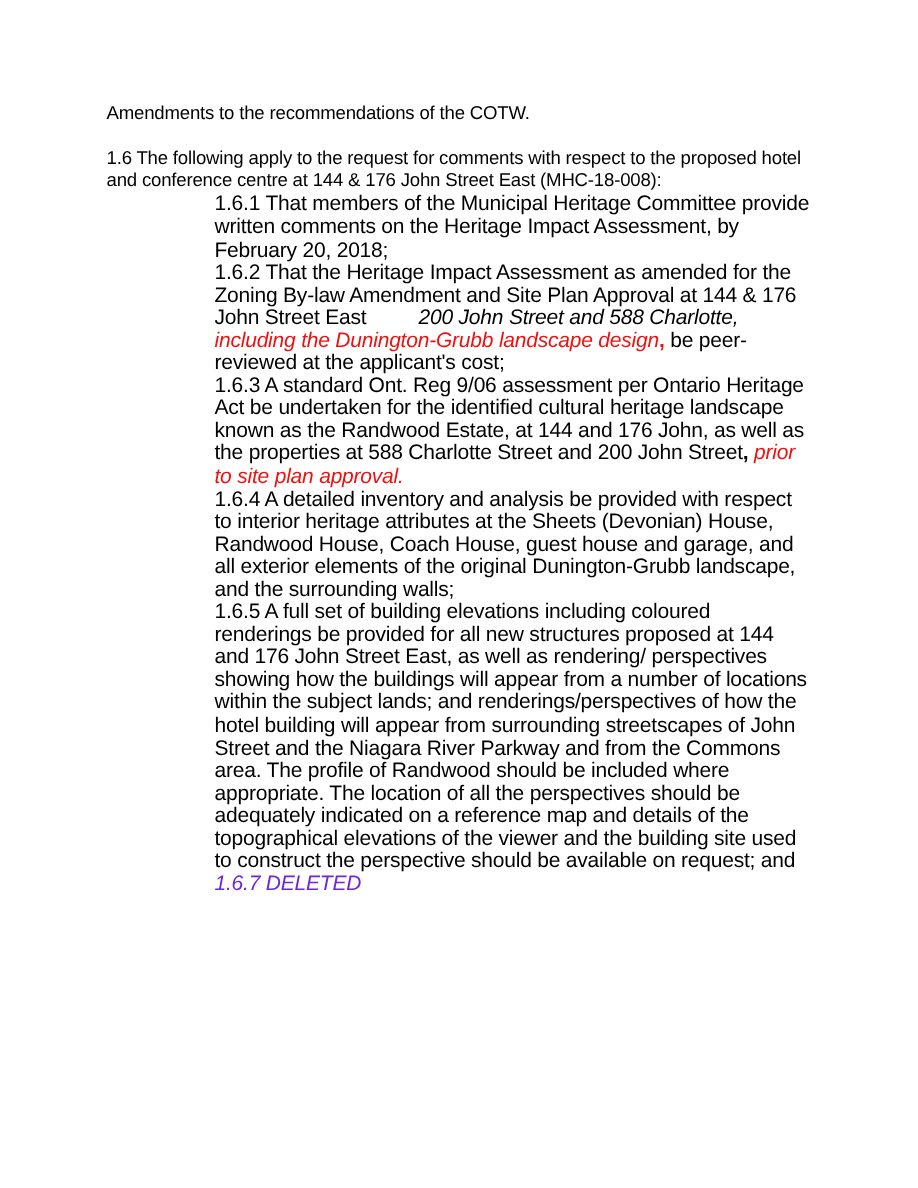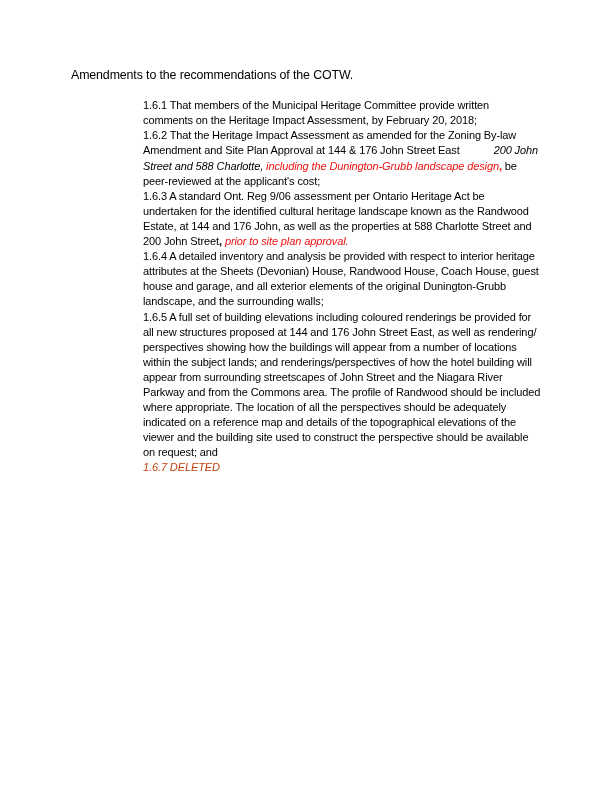--- a/index.html
+++ b/index.html
@@ -38,21 +38,21 @@
     margin-bottom: 15.1px;
   }
   .para-lead {
     margin-bottom: 0;
   }
   .indent-block {
     margin-left: 72px;
     width: 398px;
   }
   .clause {
-    font-size: 11px;
+    font-size: 14px;
     line-height: 15.1px;
     margin: 0;
     text-align: left;
     letter-spacing: -0.01em;
   }
   .ital {
     font-style: italic;
     margin-left: 31px;
   }
   .red-ital {
@@ -68,31 +68,32 @@
   }
 </style>
 </head>
 <body>
 
 <div class="page">
   <div class="doc-body">
 
     <p class="para para-title">Amendments to the recommendations of the COTW.</p>
 
+    <p class="para para-lead">1.6 The following apply to the request for comments with respect to the proposed hotel and conference centre at 144 &amp; 176 John Street East (MHC-18-008):</p>
 
     <div class="indent-block">
 
       <p class="clause">1.6.1 That members of the Municipal Heritage Committee provide written comments on the Heritage Impact Assessment, by February 20, 2018;</p>
 
       <p class="clause"><span>1.6.2 That the Heritage Impact Assessment as amended for the Zoning By-law Amendment and Site Plan Approval at 144 &amp; 176 John Street East </span><span class="ital">200 John Street and 588 Charlotte,</span><span class="red-ital" style="color: rgb(238, 17, 17);"> including the Dunington-Grubb landscape design</span><span class="red-bold-comma" style="color: rgb(238, 17, 17);">,</span><span> be peer-reviewed at the applicant's cost;</span></p>
 
       <p class="clause"><span>1.6.3 A standard Ont. Reg 9/06 assessment per Ontario Heritage Act be undertaken for the identified cultural heritage landscape known as the Randwood Estate, at 144 and 176 John, as well as the properties at 588 Charlotte Street and 200 John Street</span><span class="bold-comma">,</span><span class="red-ital" style="color: rgb(238, 17, 17);"> prior to site plan approval.</span></p>
 
       <p class="clause">1.6.4 A detailed inventory and analysis be provided with respect to interior heritage attributes at the Sheets (Devonian) House, Randwood House, Coach House, guest house and garage, and all exterior elements of the original Dunington-Grubb landscape, and the surrounding walls;</p>
 
       <p class="clause">1.6.5 A full set of building elevations including coloured renderings be provided for all new structures proposed at 144 and 176 John Street East, as well as rendering/ perspectives showing how the buildings will appear from a number of locations within the subject lands; and renderings/perspectives of how the hotel building will appear from surrounding streetscapes of John Street and the Niagara River Parkway and from the Commons area. The profile of Randwood should be included where appropriate. The location of all the perspectives should be adequately indicated on a reference map and details of the topographical elevations of the viewer and the building site used to construct the perspective should be available on request; and</p>
 
 
-      <p class="clause red-ital" style="color: #c2410c;">1.6.7 DELETED</p>
+      <p class="clause red-ital" style="color: #6d28d9;">1.6.7 DELETED</p>
 
     </div>
   </div>
 </div>
 
 </body></html>

